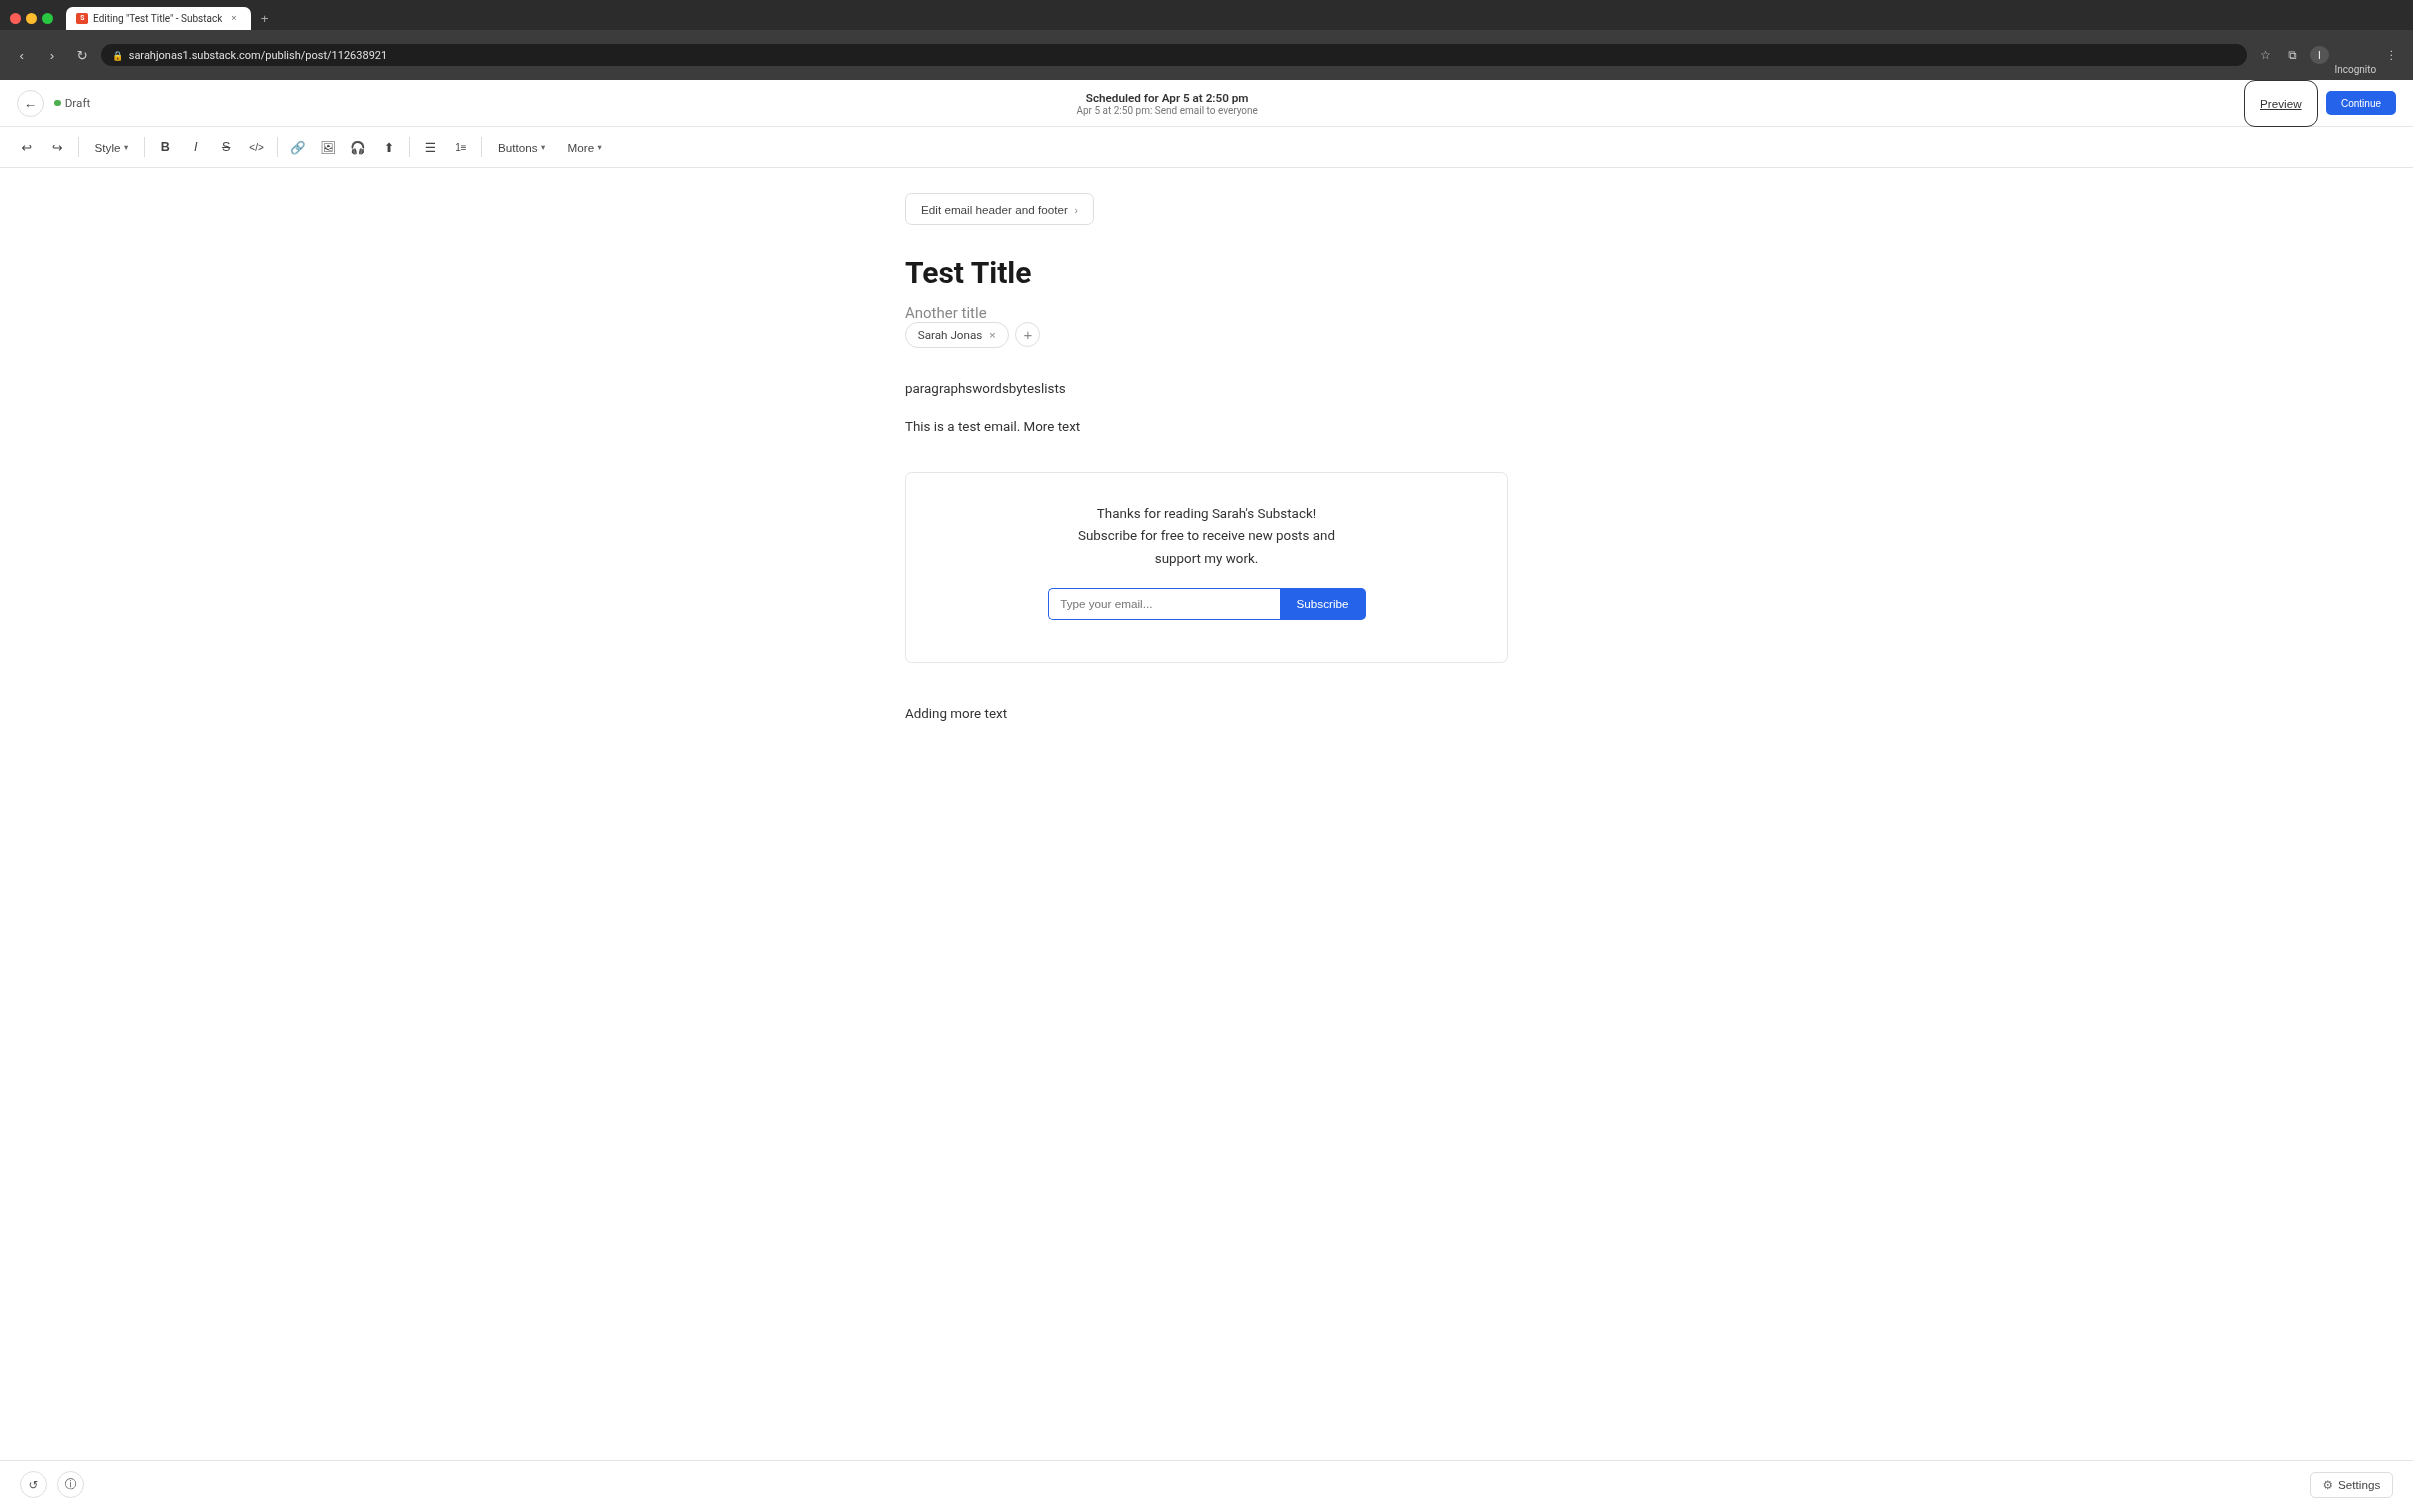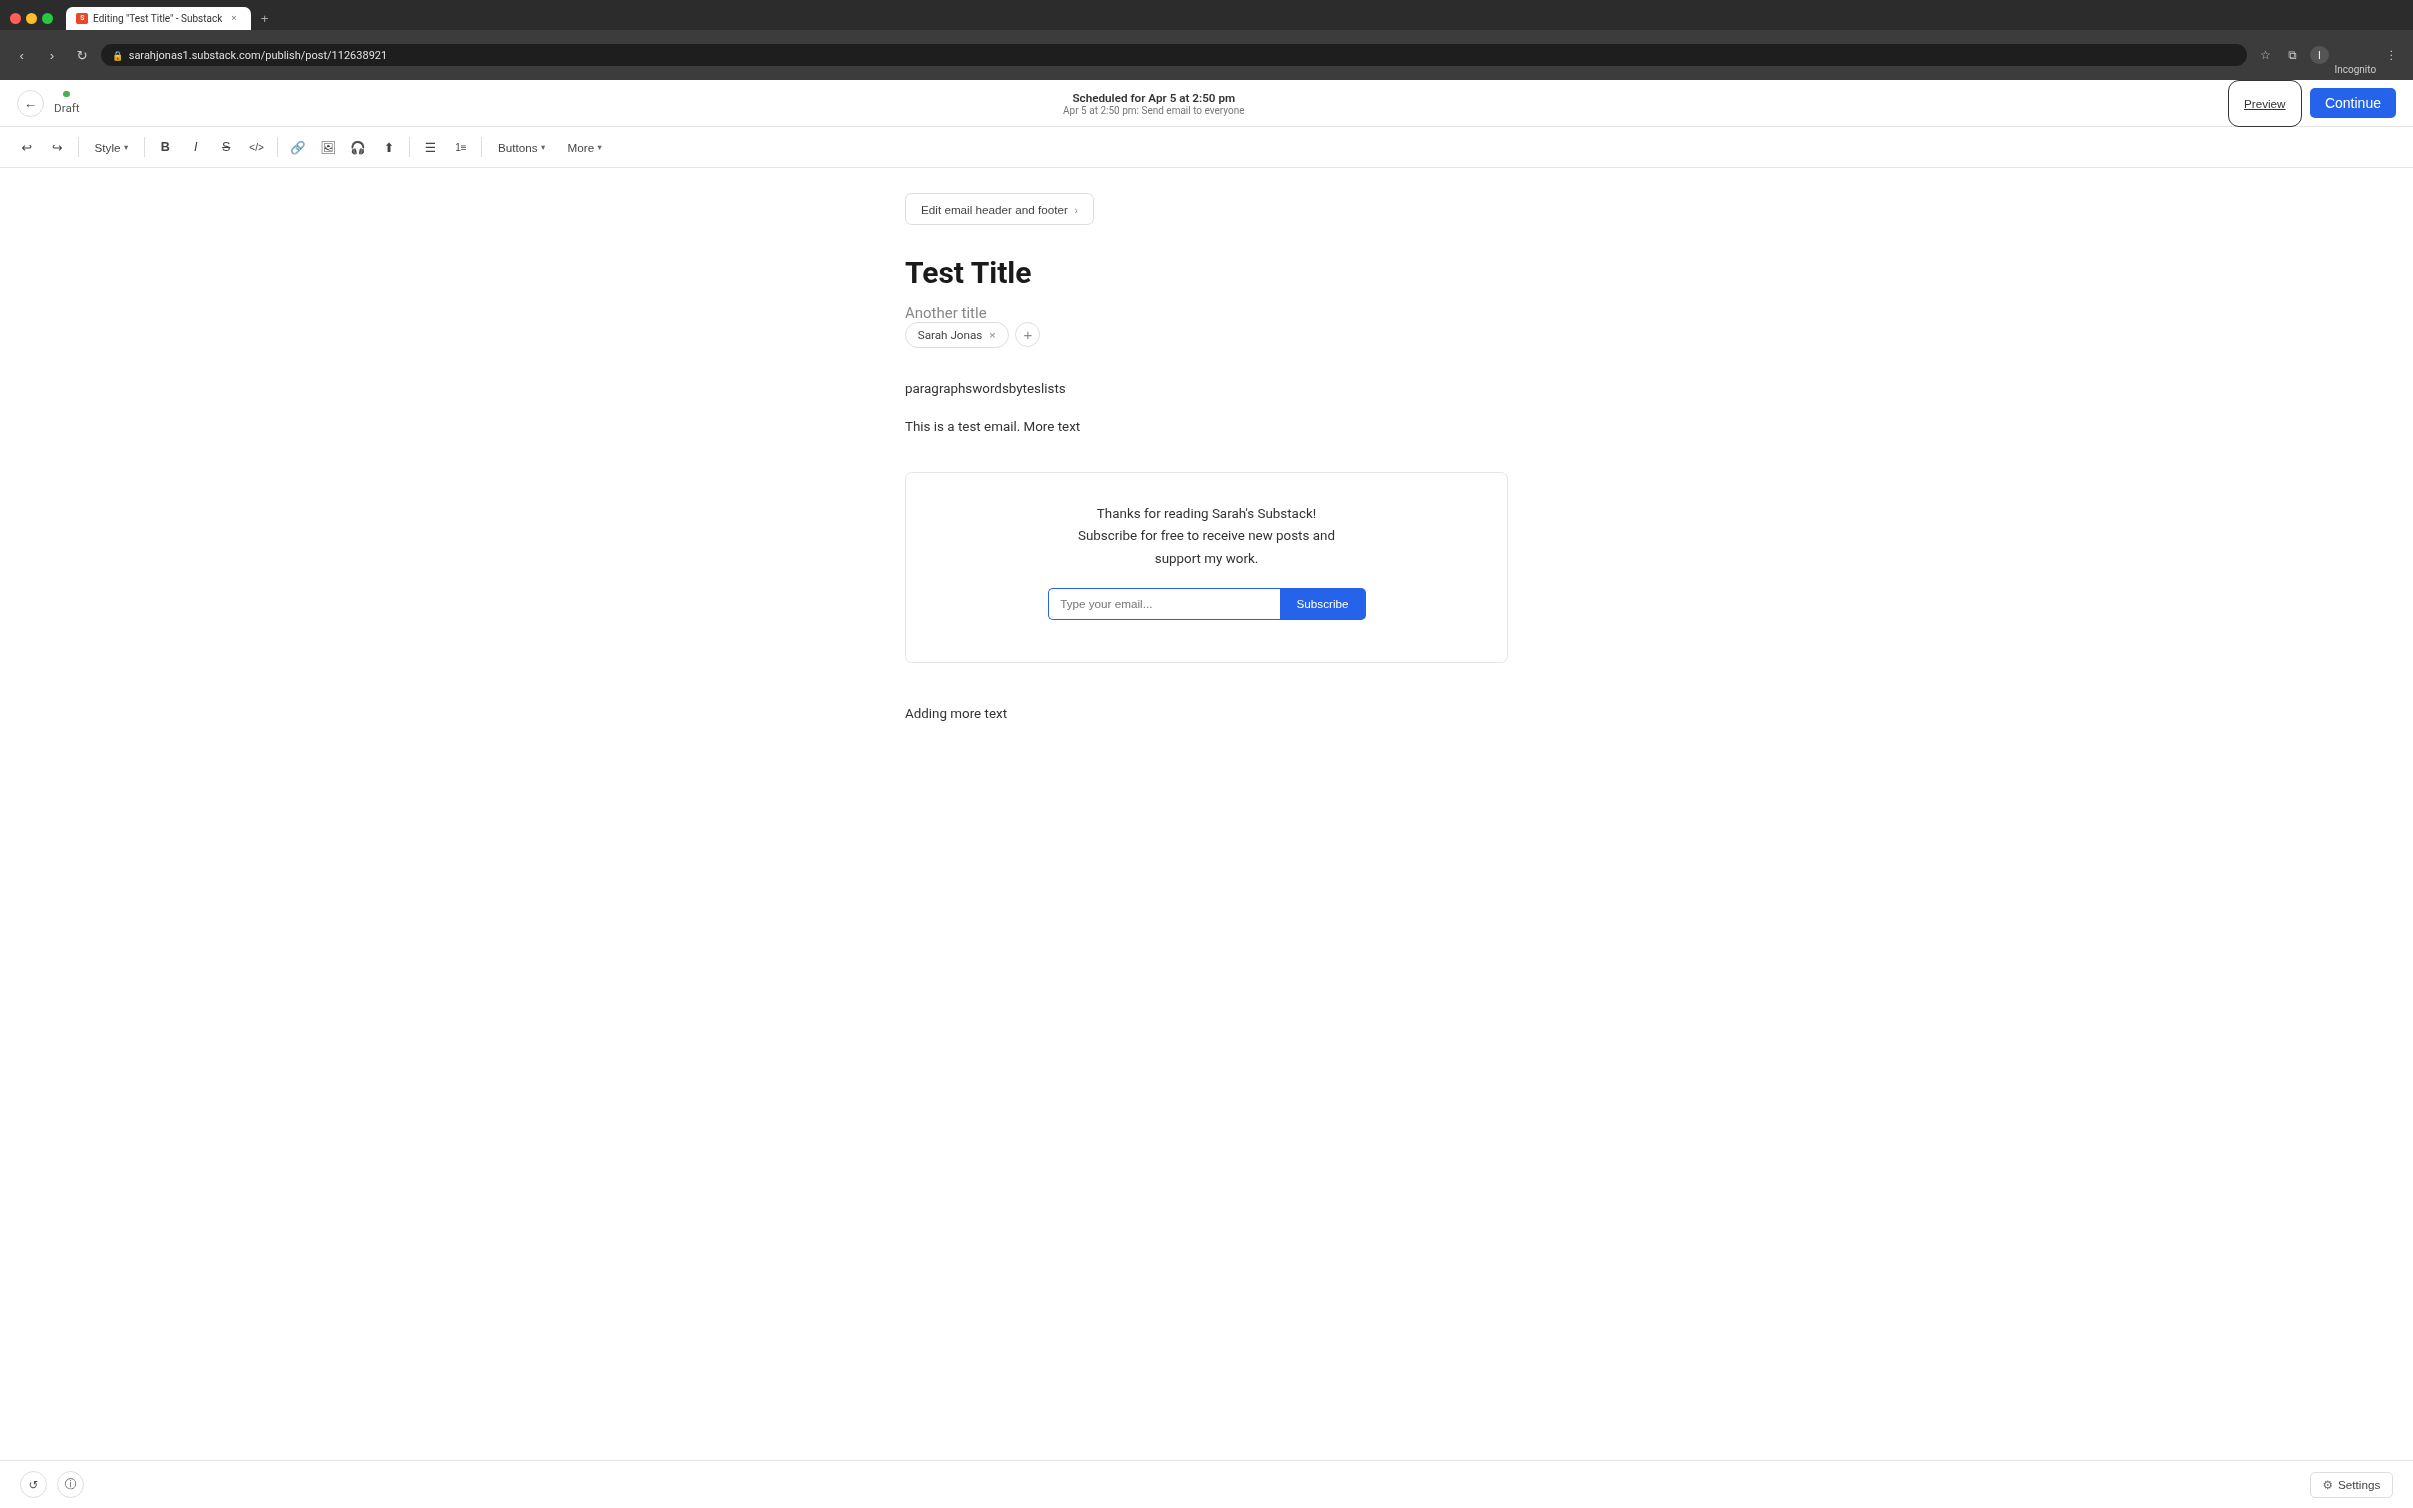--- a/index.html
+++ b/index.html
@@ -78,33 +78,33 @@
       display: flex; align-items: center; justify-content: space-between;
       padding: 0 17px; height: 47px; border-bottom: 0.8px solid #e5e5e5;
       background: #fff;
     }
     .app-header-left { display: flex; align-items: center; gap: 10px; }
     .back-btn {
       width: 27px; height: 27px; border-radius: 50%; border: 0.8px solid #ddd;
       background: transparent; cursor: pointer; display: flex; align-items: center; justify-content: center;
       color: #333; font-size: 13.4px;
     }
-    .draft-indicator { display: flex; align-items: center; gap: 4px; font-size: 11.7px; color: #555; flex-direction: column; }
+    .draft-indicator { display: flex; align-items: center; gap: 4px; font-size: 11.7px; color: #555; }
     .draft-dot { width: 6.7px; height: 6.7px; border-radius: 50%; background: #4caf50; }
     .app-header-center { text-align: center; }
     .schedule-text { font-size: 11.7px; font-weight: 600; color: #333; }
     .schedule-sub { font-size: 10px; color: #777; }
     .app-header-right { display: flex; align-items: center; gap: 8.4px; }
     .preview-btn {
       padding: 16px 15px; border: 0.8px solid #333; border-radius: 11px;
       background: #fff; cursor: pointer; font-size: 11.7px; font-weight: 500; color: #333; text-decoration: underline;
     }
     .continue-btn {
       padding: 6.7px 15px; border: none; border-radius: 5px;
-      background: #2563eb; cursor: pointer; font-size: 14px; font-weight: 500; color: #fff;
+      background: #2563eb; cursor: pointer; font-size: 10px; font-weight: 500; color: #fff;
     }
 
     
     .toolbar {
       display: flex; align-items: center; gap: 3.4px;
       padding: 6.7px 13.4px; border-bottom: 0.8px solid #e5e5e5; background: #fff;
       flex-wrap: wrap;
     }
     .toolbar-btn {
       background: transparent; border: none; cursor: pointer;

